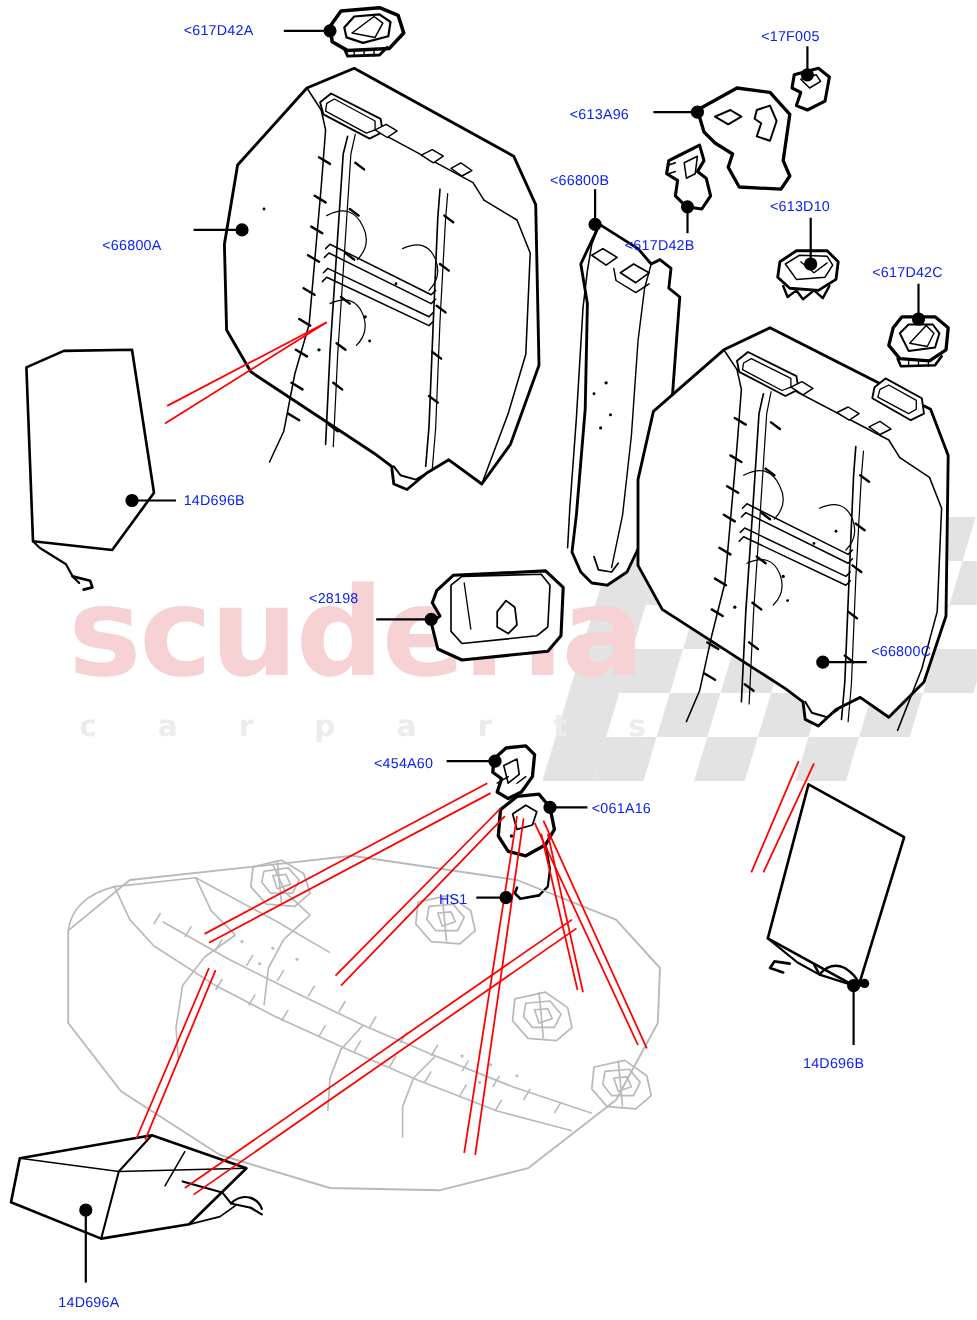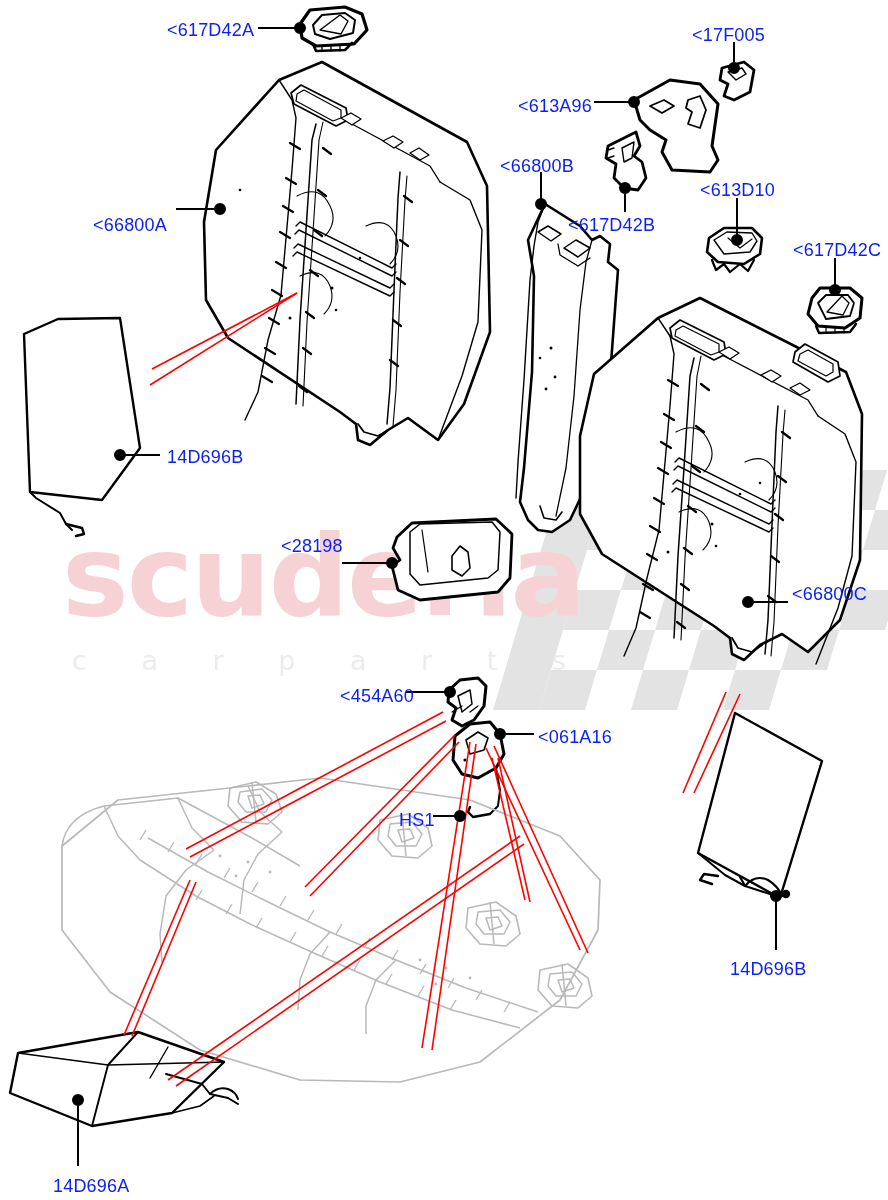--- a/index.html
+++ b/index.html
@@ -1,26 +1,26 @@
 <!DOCTYPE html>
 <html><head>
 <meta charset="utf-8">
 <style>
   html,body{margin:0;padding:0;background:#ffffff;}
   body{width:888px;height:1200px;position:relative;overflow:hidden;
        font-family:"Liberation Sans","DejaVu Sans",sans-serif;}
   #stage{position:absolute;left:0;top:0;width:888px;height:1200px;}
   svg{position:absolute;left:0;top:0;width:888px;height:1200px;}
-  .lbl{position:absolute;color:#0d22f2;font-size:18px;letter-spacing:.2px;
+  .lbl{position:absolute;color:#0d22f2;font-size:13px;letter-spacing:.2px;
        white-space:nowrap;font-family:"Liberation Sans","DejaVu Sans",sans-serif;}
   .wm-scuderia{position:absolute;left:62px;top:520px;width:620px;
        font-size:112px;font-weight:bold;color:#f7d2d4;letter-spacing:-2px;
        font-family:"DejaVu Sans",sans-serif;line-height:1;pointer-events:none;}
   .wm-carparts{position:absolute;left:72px;top:645px;width:600px;
-       font-size:27px;font-weight:normal;color:#ececec;letter-spacing:23px;
+       font-size:27px;font-weight:bold;color:#ececec;letter-spacing:23px;
        font-family:"DejaVu Sans",sans-serif;pointer-events:none;}
 </style>
 </head>
 <body>
 
 <div id="stage">
 
   <svg aria-hidden="true">
     <defs>
       <g id="chk">

